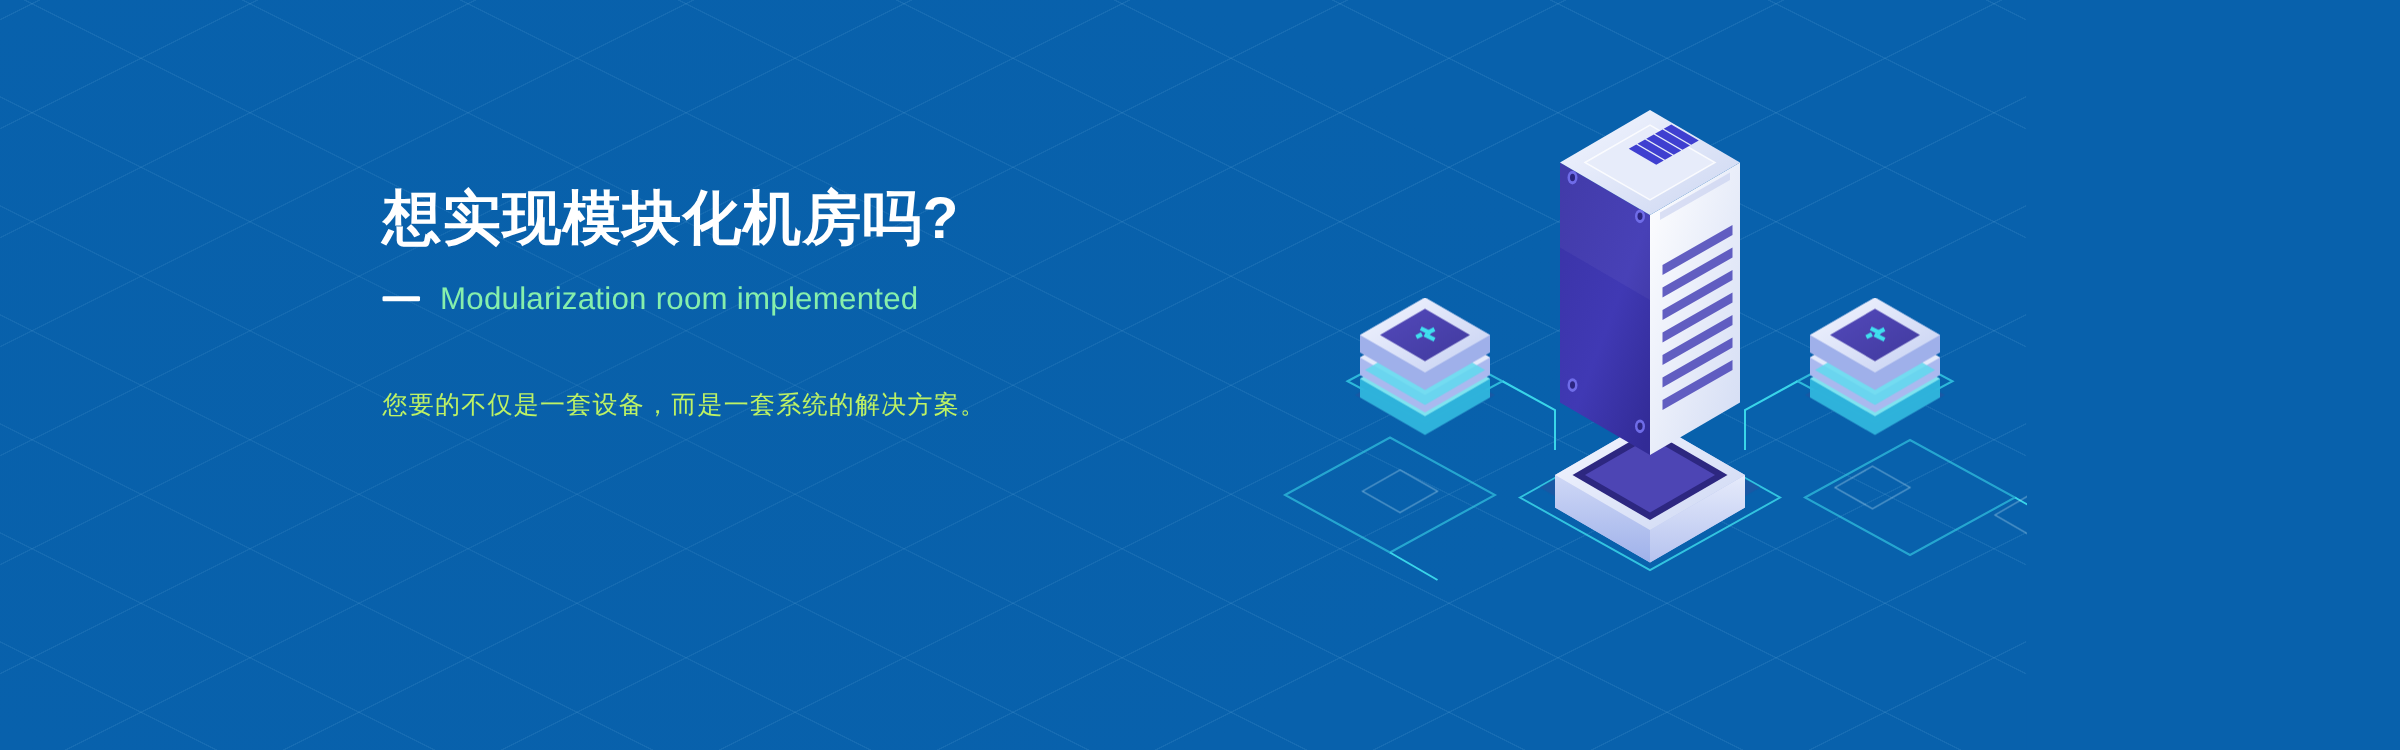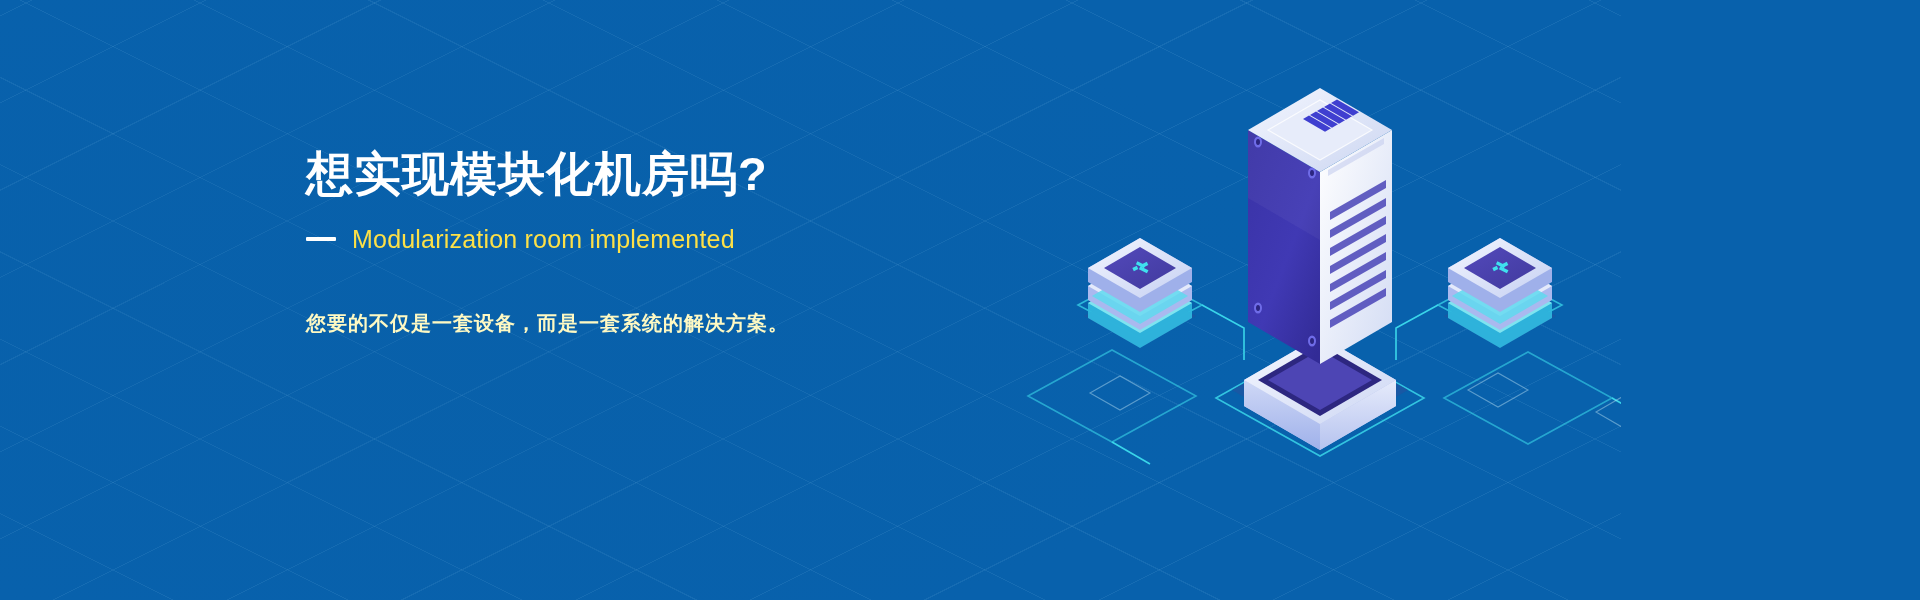--- a/index.html
+++ b/index.html
@@ -48,27 +48,27 @@
   }
   .sub-row{
     display:flex;align-items:center;
     margin-top:24px;
   }
   .sub-dash{
     width:30px;height:4px;background:#ffffff;
     margin-right:16px;flex:0 0 auto;border-radius:1px;
   }
   .subtitle{
-    margin:0;font-size:25px;font-weight:400;color:#fde047;
+    margin:0;font-size:25px;font-weight:400;color:#86efac;
     letter-spacing:0.2px;white-space:nowrap;
   }
   .body-text{
     margin:56px 0 0 0;
-    font-size:20px;font-weight:700;
-    color:#fef9c3;
+    font-size:20px;font-weight:400;
+    color:#bef264;
     letter-spacing:1px;
     white-space:nowrap;
   }
 
   
   .illustration{
     position:absolute;left:1000px;top:60px;
     width:640px;height:400px;
     z-index:4;
   }

